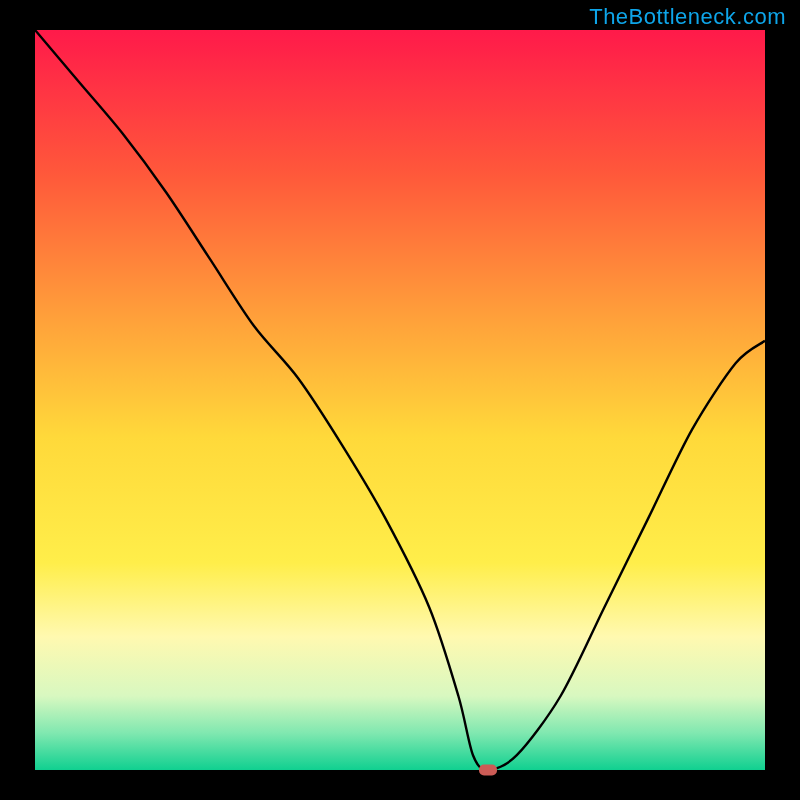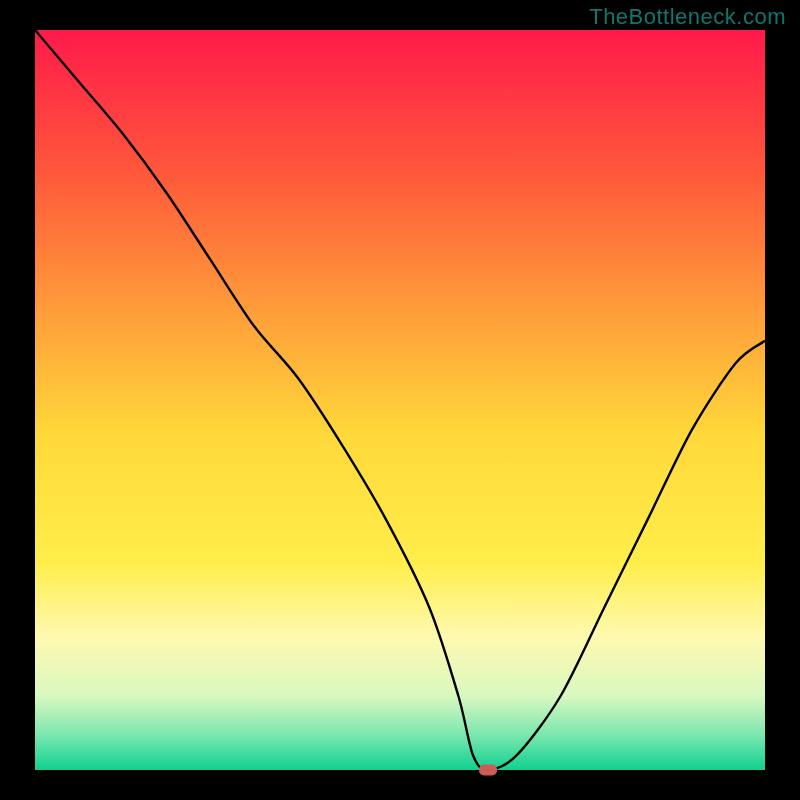--- a/index.html
+++ b/index.html
@@ -14,21 +14,21 @@
   .frame {
     position: relative;
     width: 800px;
     height: 800px;
     background: #000;
   }
   .watermark {
     position: absolute;
     top: 4px;
     right: 14px;
-    color: #0f766e;
+    color: #0ea5e9;
     font-size: 22px;
     font-weight: 500;
     letter-spacing: 0.5px;
     z-index: 20;
   }
   .plot-area {
     position: absolute;
     left: 35px;
     top: 30px;
     width: 730px;

